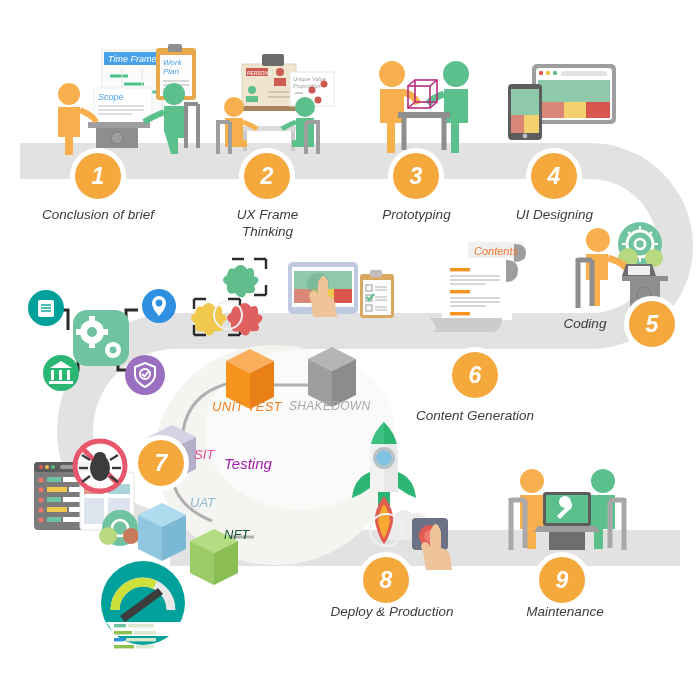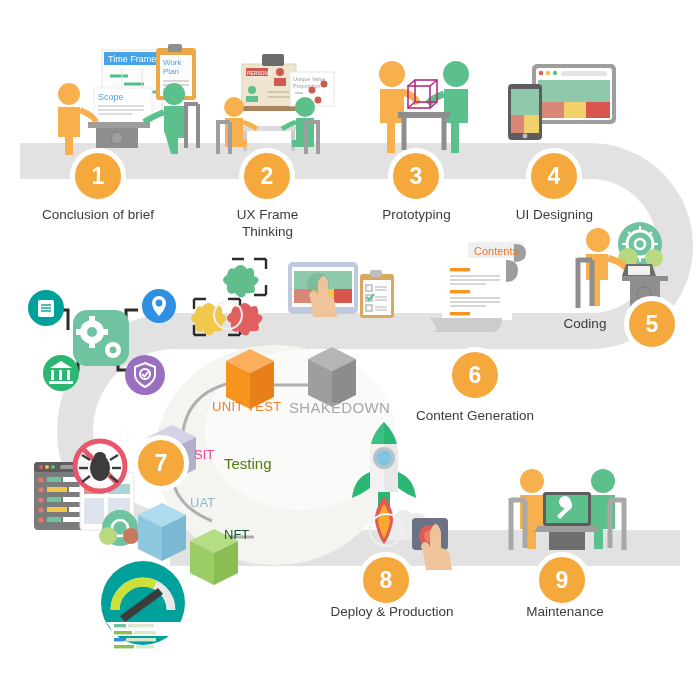--- a/index.html
+++ b/index.html
@@ -1,36 +1,36 @@
 <!DOCTYPE html>
 <html><head>
 <meta charset="utf-8">
 <style>
   html,body{margin:0;padding:0;background:#ffffff;}
   body{width:700px;height:700px;position:relative;overflow:hidden;
        font-family:"Liberation Sans","DejaVu Sans",sans-serif;}
-  #stage{position:absolute;inset:0;width:700px;height:700px;}
+  #stage{position:absolute;inset:0;width:700px;height:700px;font-style:italic;}
   #road-layer{position:absolute;left:0;top:0;width:700px;height:700px;}
 
   
   .step-badge{position:absolute;width:56px;height:56px;border-radius:50%;
               background:#f5a83c;border:5px solid #ffffff;box-sizing:border-box;
               display:flex;align-items:center;justify-content:center;
               color:#ffffff;font-size:23px;font-weight:bold;z-index:40;}
   .step-label{position:absolute;color:#3c3c3c;font-size:13.5px;
               text-align:center;line-height:17px;z-index:35;}
 
   
   .micro{position:absolute;z-index:30;white-space:nowrap;}
   .t-unit{color:#ef8022;font-size:13px;letter-spacing:.3px;}
-  .t-shake{color:#a8a8a8;font-size:15px;letter-spacing:.3px;}
+  .t-shake{color:#a8a8a8;font-size:12px;letter-spacing:.3px;}
   .t-sit{color:#ec4899;font-size:13px;}
   .t-uat{color:#8fb9cf;font-size:13px;}
   .t-nft{color:#14532d;font-size:13px;}
-  .t-testing{color:#4d7c0f;font-size:15px;}
+  .t-testing{color:#a21caf;font-size:15px;}
 
   .illus{position:absolute;z-index:25;}
   svg{display:block;overflow:visible;}
 </style>
 </head>
 <body>
 
 <div id="stage">
 
   <svg id="road-layer" viewBox="0 0 700 700" width="700" height="700" aria-hidden="true">

